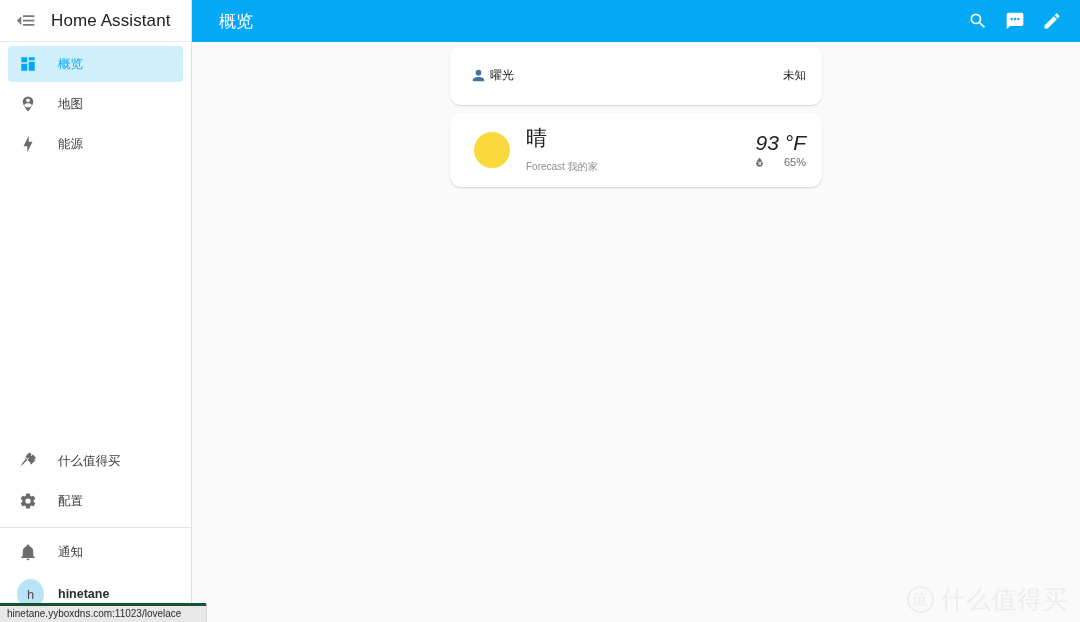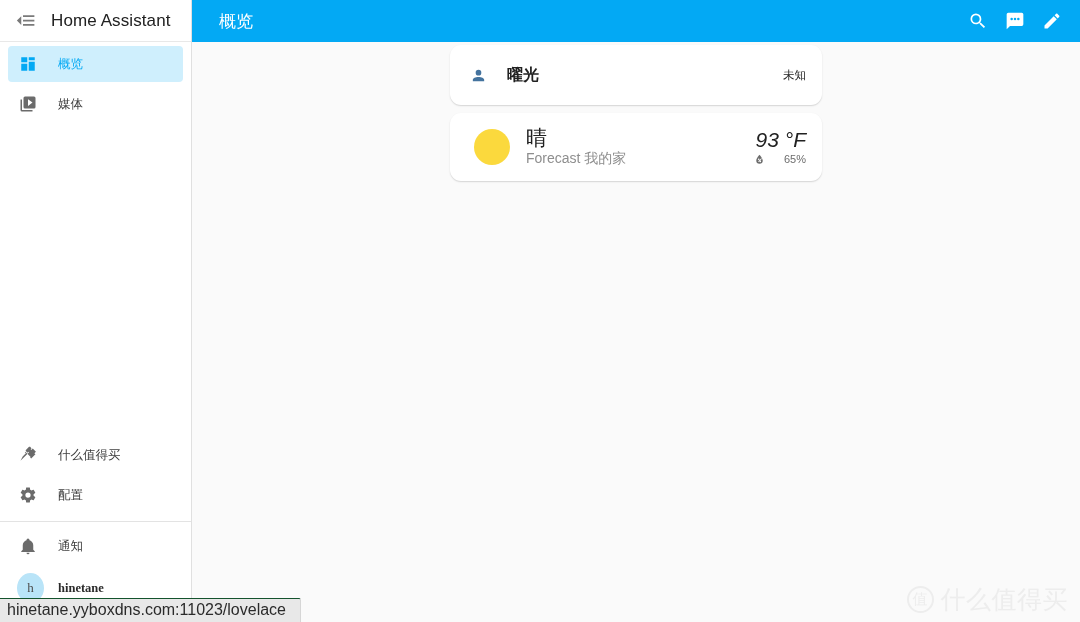--- a/index.html
+++ b/index.html
@@ -63,21 +63,21 @@
     white-space: nowrap;
   }
   .nav-item.active { background: #cfeffd; }
   .nav-item.active .lbl { color: #03a9f4; }
   .nav-item.active svg { fill: #03a9f4; }
   .nav-item svg { fill: #6b6b6b; }
 
   .nav-spacer { flex: 1 1 auto; }
   .divider { height: 1px; background: #e3e3e3; margin: 4px 0 0 0; }
   .nav-bottom { padding-top: 4px; }
-  .nav-bottom2 { padding-top: 6px; padding-bottom: 14px; font-family: Liberation Serif, serif; }
+  .nav-bottom2 { padding-top: 6px; padding-bottom: 8px; }
 
   .avatar {
     width: 30px; height: 30px; border-radius: 50%;
     background: #b9e4f8;
     color: #4a4a4a;
     font-size: 13px;
     display: flex; align-items: center; justify-content: center;
     margin-left: 5px;
   }
   .user-row { height: 40px; margin-bottom: 0; }
@@ -122,43 +122,43 @@
     margin-bottom: 8px;
     cursor: pointer;
   }
 
   
   .entity-card { padding: 14px 16px; }
   .entity-row { display: flex; align-items: center; height: 32px; }
   .entity-icon { width: 24px; display: flex; align-items: center; justify-content: center; }
   .entity-icon svg { fill: #44739e; }
   .entity-name {
-    font-size: 16px; color: #212121;
-    margin-left: 17px; flex: 1 1 auto;
-    white-space: nowrap; overflow: hidden; font-weight: bold;
+    font-size: 12px; color: #212121;
+    flex: 1 1 auto;
+    white-space: nowrap; overflow: hidden;
   }
   .entity-state {
     font-size: 11.5px; color: #212121;
     white-space: nowrap;
   }
 
   
   .weather-card { padding: 13px 16px 13px 14px; display: flex; align-items: center; }
   .weather-icon-wrap { width: 56px; display: flex; align-items: center; justify-content: center; }
   .sun-circle {
     width: 36px; height: 36px; border-radius: 50%;
     background: #fbd93d;
   }
   .weather-mid { flex: 1 1 auto; min-width: 0; margin-left: 6px; }
   .weather-cond {
     font-size: 21px; color: #212121; line-height: 1.12;
     font-weight: 400; white-space: nowrap;
   }
   .weather-sub {
-    font-size: 14px; color: #8e8e8e; margin-top: 0;
+    font-size: 10px; color: #8e8e8e; margin-top: 10px;
     white-space: nowrap; overflow: hidden;
   }
   .weather-right { text-align: right; white-space: nowrap; }
   .weather-temp {
     font-size: 21px; color: #212121; line-height: 1.12; font-weight: 400; font-style: italic;
   }
   .weather-hum {
     font-size: 11px; color: #6d6d6d;
     display: flex; align-items: center; justify-content: flex-end;
     margin-top: 1px;
@@ -184,26 +184,26 @@
   .wm-text {
     font-size: 25px; color: #ededed; margin-left: 7px; letter-spacing: .5px;
   }
 
   
   .statusbar {
     position: absolute;
     left: 0; bottom: 0;
     background: #e8e8e8;
     color: #2b2b2b;
-    font-size: 16px;
-    padding: 2px 14px 3px 7px;
+    font-size: 10px;
+    padding: 2px 25px 3px 7px;
     border-top-right-radius: 2px;
     white-space: nowrap;
     z-index: 50;
-    border-top: 1px solid #14532d;
+    border-top: 3px solid #14532d;
     border-right: 1px solid #d6d6d6;
   }
 </style>
 </head>
 <body>
 
 <div id="app">
 
   <aside class="sidebar">
 
@@ -220,32 +220,40 @@
 
       <div class="nav-item active">
         <span class="ico">
           <svg width="18" height="18" viewBox="0 0 24 24">
               <path d="M3,3H11V9.5H3V3M3,11.5H11V21H3V11.5M13,3H21V7H13V3M13,9H21V21H13V9Z"></path>
             </svg>
         </span>
         <span class="lbl">概览</span>
       </div>
 
-
-
-
-
-      <div class="nav-item">
-        <span class="ico">
-          <svg width="18" height="18" viewBox="0 0 24 24">
-              <path d="M2,6H4V20H18V22H4A2,2 0 0,1 2,20V6M20,2A2,2 0 0,1 22,4V16A2,2 0 0,1 20,18H8A2,2 0 0,1 6,16V4A2,2 0 0,1 8,2H20M12,5.5V14.5L18,10L12,5.5Z"></path>
-            </svg>
-        </span>
-        <span class="lbl">媒体</span>
-      </div>
+      <div class="nav-item">
+        <span class="ico">
+          <svg width="18" height="18" viewBox="0 0 24 24">
+              <path d="M12,2A7,7 0 0,0 5,9C5,14.25 12,22 12,22C12,22 19,14.25 19,9A7,7 0 0,0 12,2M12,4.5A2.5,2.5 0 0,1 14.5,7A2.5,2.5 0 0,1 12,9.5A2.5,2.5 0 0,1 9.5,7A2.5,2.5 0 0,1 12,4.5M12,11C13.67,11 17,11.84 17,13.5V14.2C15.8,15.67 13.97,16.5 12,16.5C10.03,16.5 8.2,15.67 7,14.2V13.5C7,11.84 10.33,11 12,11Z"></path>
+            </svg>
+        </span>
+        <span class="lbl">地图</span>
+      </div>
+
+      <div class="nav-item">
+        <span class="ico">
+          <svg width="18" height="18" viewBox="0 0 24 24">
+              <path d="M11,15H6L13,1V9H18L11,23V15Z"></path>
+            </svg>
+        </span>
+        <span class="lbl">能源</span>
+      </div>
+
+
+
 
 
     </div>
 
     <div class="nav-spacer"></div>
 
     <div class="nav-bottom">
       <div class="nav-item">
         <span class="ico">
           <svg width="18" height="18" viewBox="0 0 24 24">

